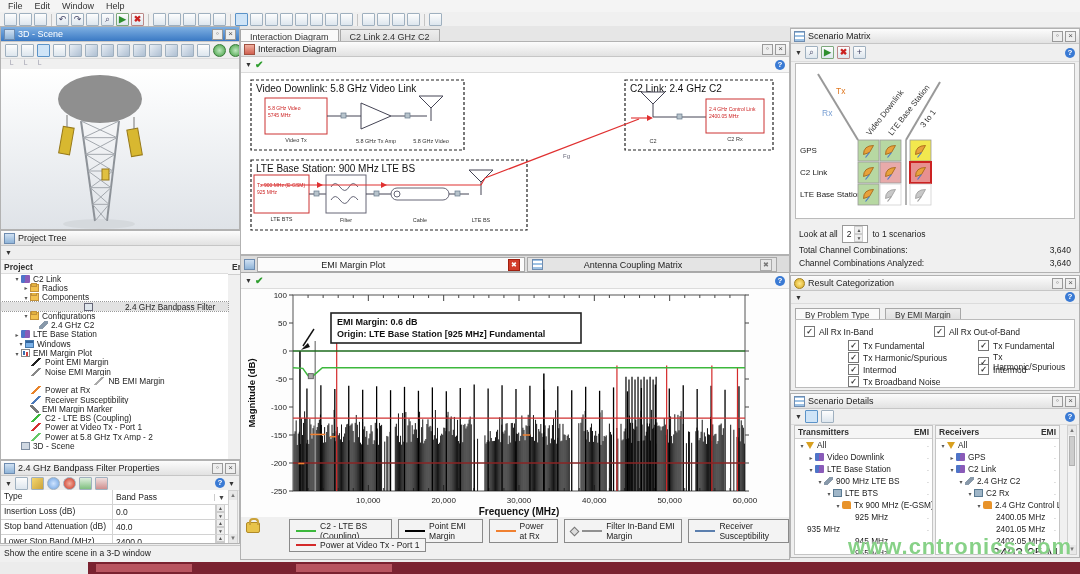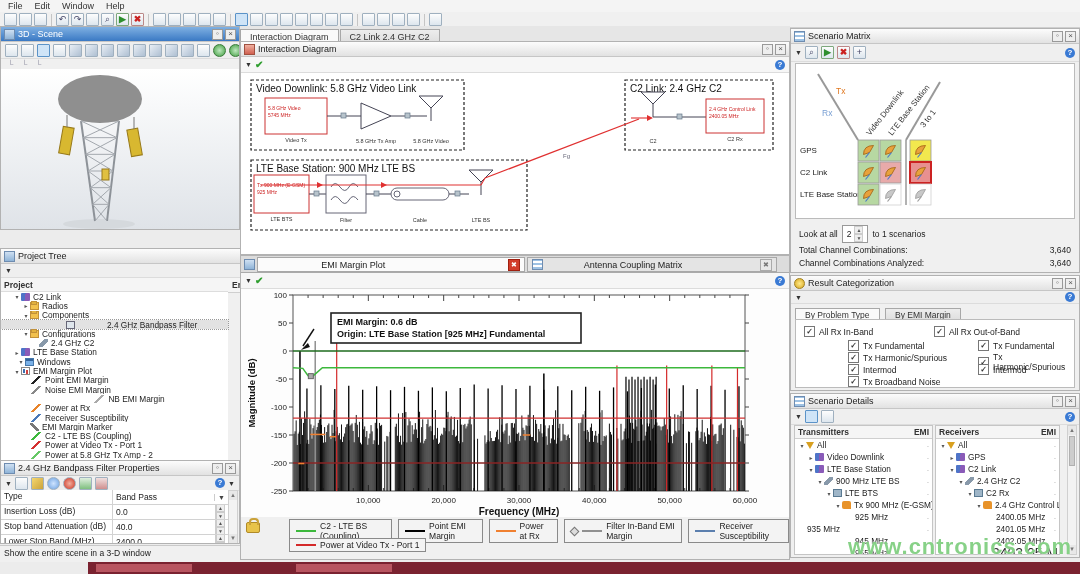--- a/index.html
+++ b/index.html
@@ -202,21 +202,21 @@
           <ellipse cx="99" cy="30" rx="42" ry="24" fill="#8f8f8f"></ellipse>
           <rect x="60" y="58" width="11" height="27" fill="#d8b830" stroke="#97791a" transform="rotate(10 65 71)"></rect>
           <rect x="128" y="60" width="11" height="27" fill="#d8b830" stroke="#97791a" transform="rotate(-10 133 73)"></rect>
           <rect x="101" y="100" width="7" height="11" fill="#e0c040" stroke="#97791a"></rect>
           <line x1="66" y1="58" x2="66" y2="46" stroke="#777"></line>
           <line x1="133" y1="60" x2="133" y2="48" stroke="#777"></line>
         </svg>
     </div>
   </div>
 
-  <div id="p-project" class="panel" style="left:0;top:248px;width:284px;height:230px;">
+  <div id="p-project" class="panel" style="left:0;top:230px;width:284px;height:230px;">
     <div class="ptitle">
       <span class="pticon"></span>
       <span>Project Tree</span>
       <span class="wbtns">
           <span class="wbtn">◦</span>
           <span class="wbtn">×</span>
         </span>
     </div>
     <div class="ptool" style="height:13px;">
       <span class="drop">▼</span>
@@ -235,21 +235,21 @@
         <div class="trow" style="height: 9.3px; padding-left: 21px;">
           <span class="texp">▸</span>
           <span class="tic tic-folder"></span>
           <span class="lbl" style="font-size: 8.3px;">Radios</span>
         </div>
         <div class="trow" style="height: 9.3px; padding-left: 21px;">
           <span class="texp">▾</span>
           <span class="tic tic-folder"></span>
           <span class="lbl" style="font-size: 8.3px;">Components</span>
         </div>
-        <div class="trow" style="height: 9.3px; padding-left: 28px; background: rgb(226, 226, 226); outline: rgb(153, 153, 153) dotted 1px; gap: 29px;">
+        <div class="trow" style="height: 9.3px; padding-left: 46px; background: rgb(226, 226, 226); outline: rgb(153, 153, 153) dotted 1px; gap: 29px;">
           <span class="texp"></span>
           <span class="tic tic-component"></span>
           <span class="lbl" style="font-size: 8.3px;">2.4 GHz Bandpass Filter</span>
         </div>
         <div class="trow" style="height: 9.3px; padding-left: 21px;">
           <span class="texp">▾</span>
           <span class="tic tic-folder"></span>
           <span class="lbl" style="font-size: 8.3px;">Configurations</span>
         </div>
         <div class="trow" style="height: 9.3px; padding-left: 30px;">

